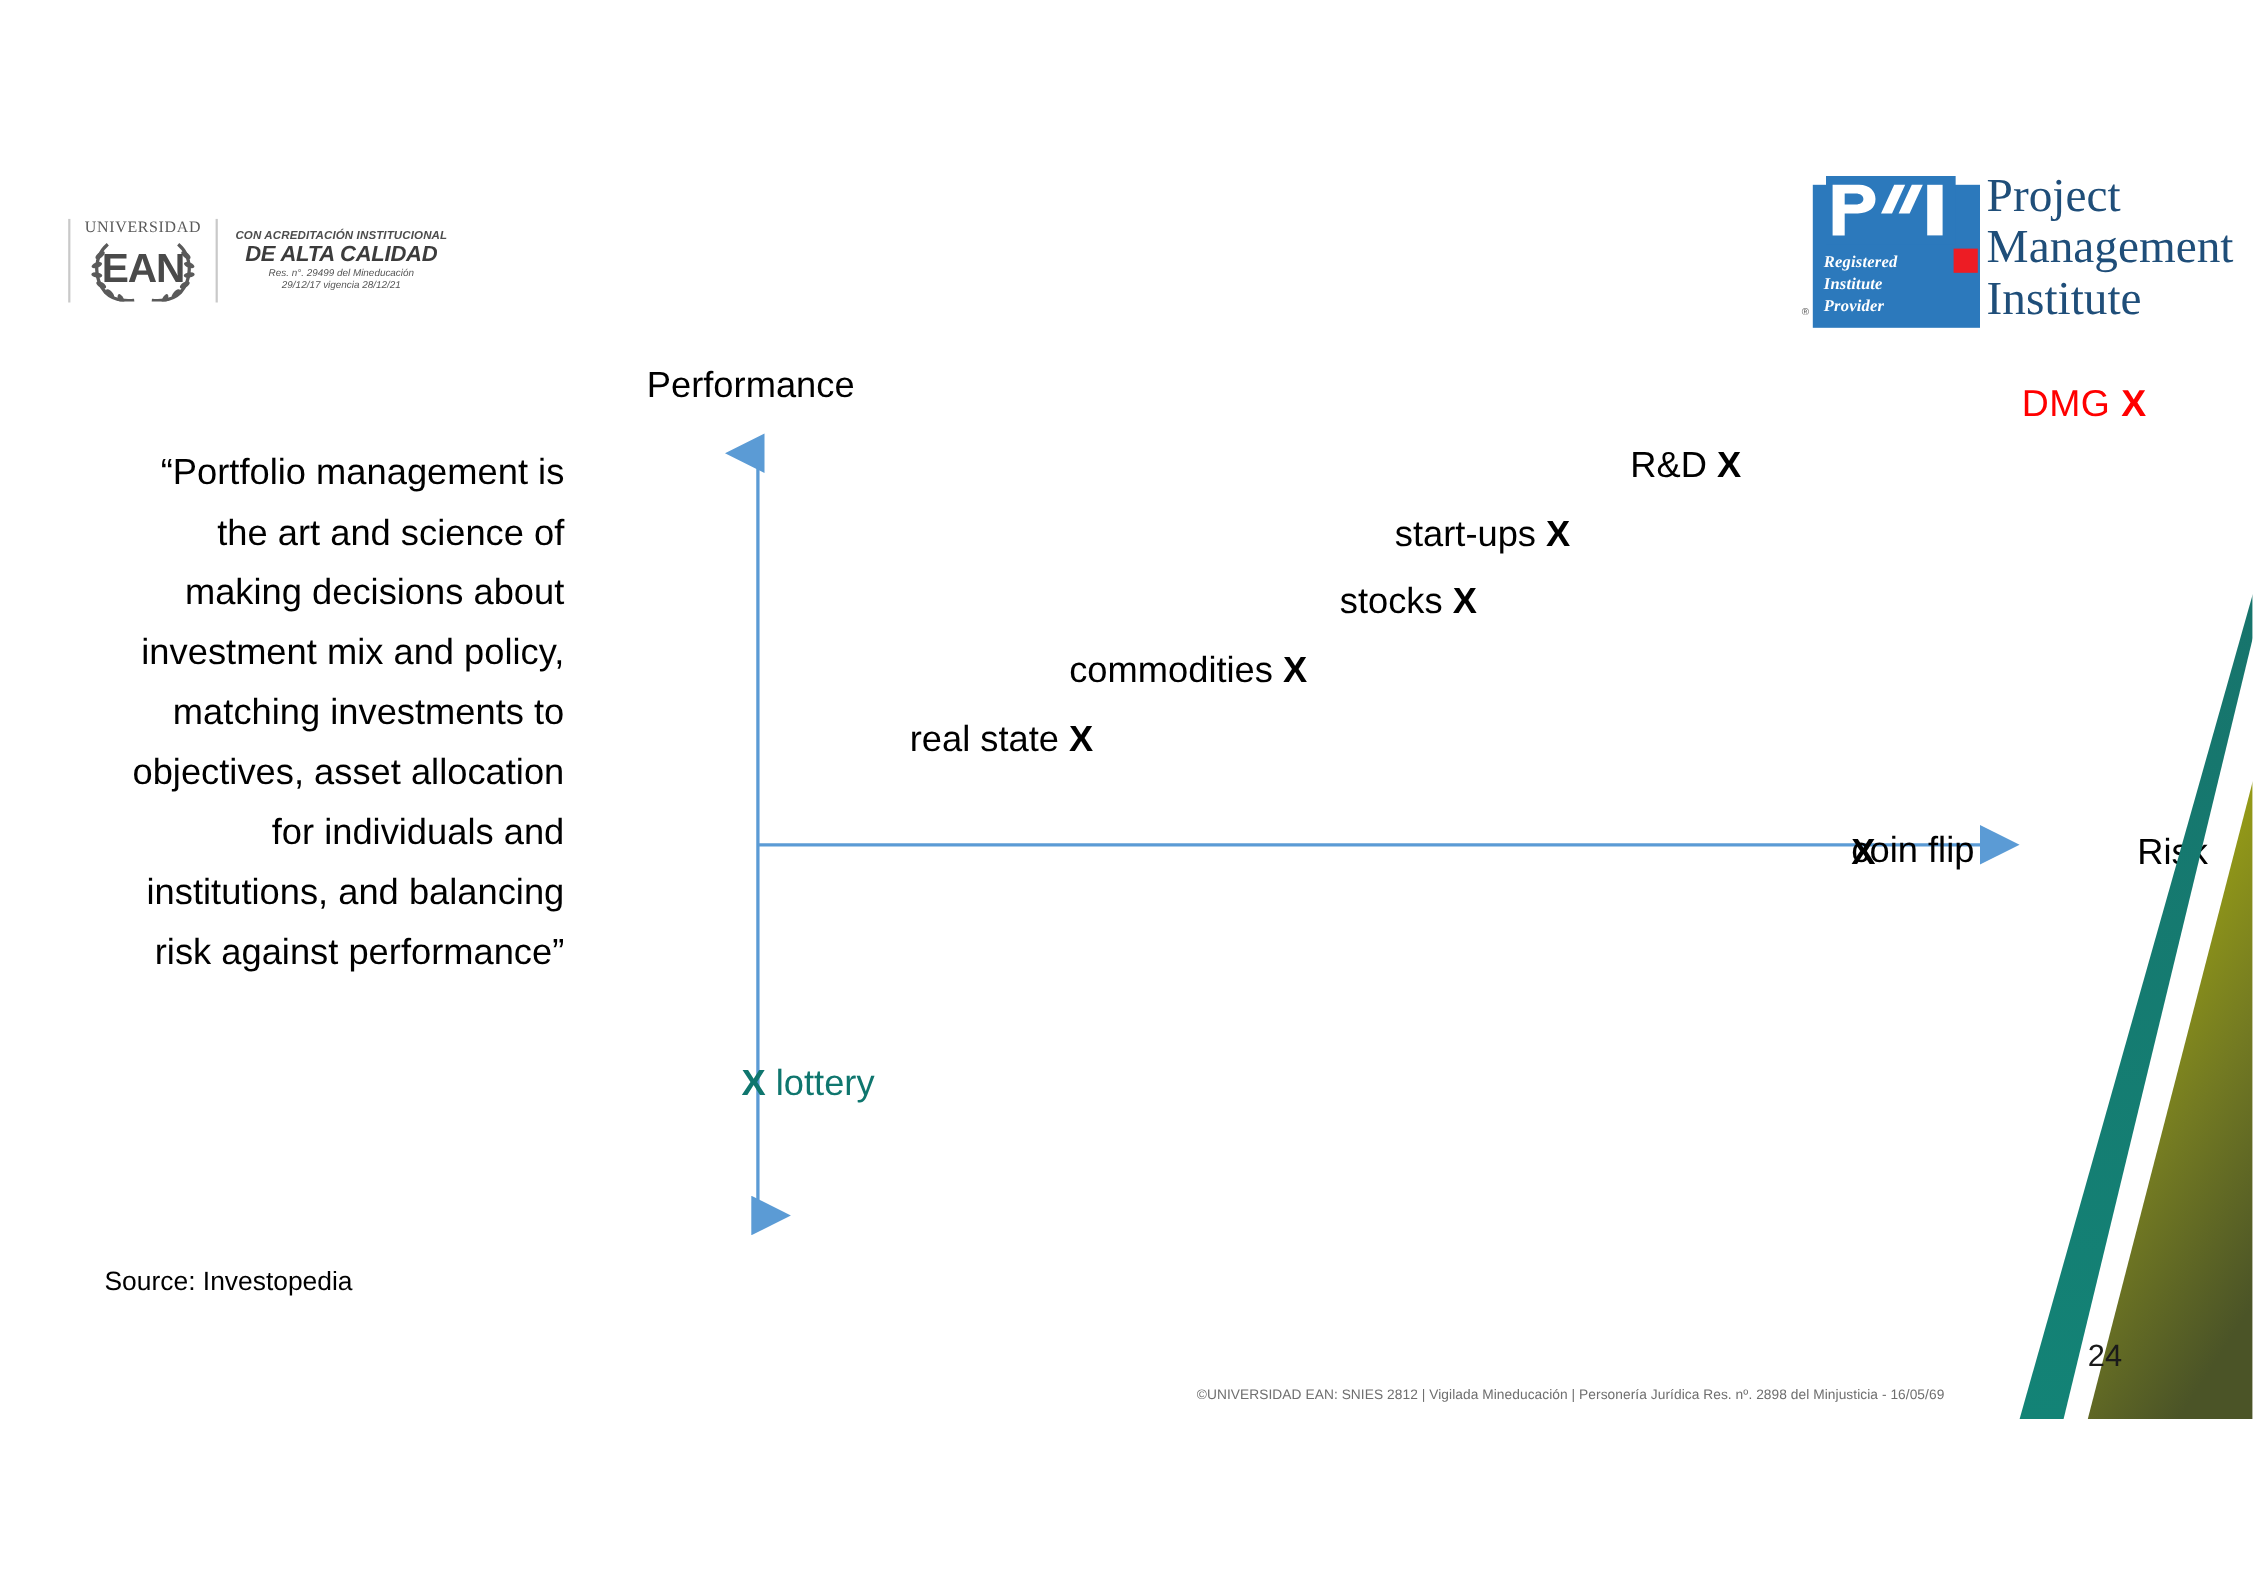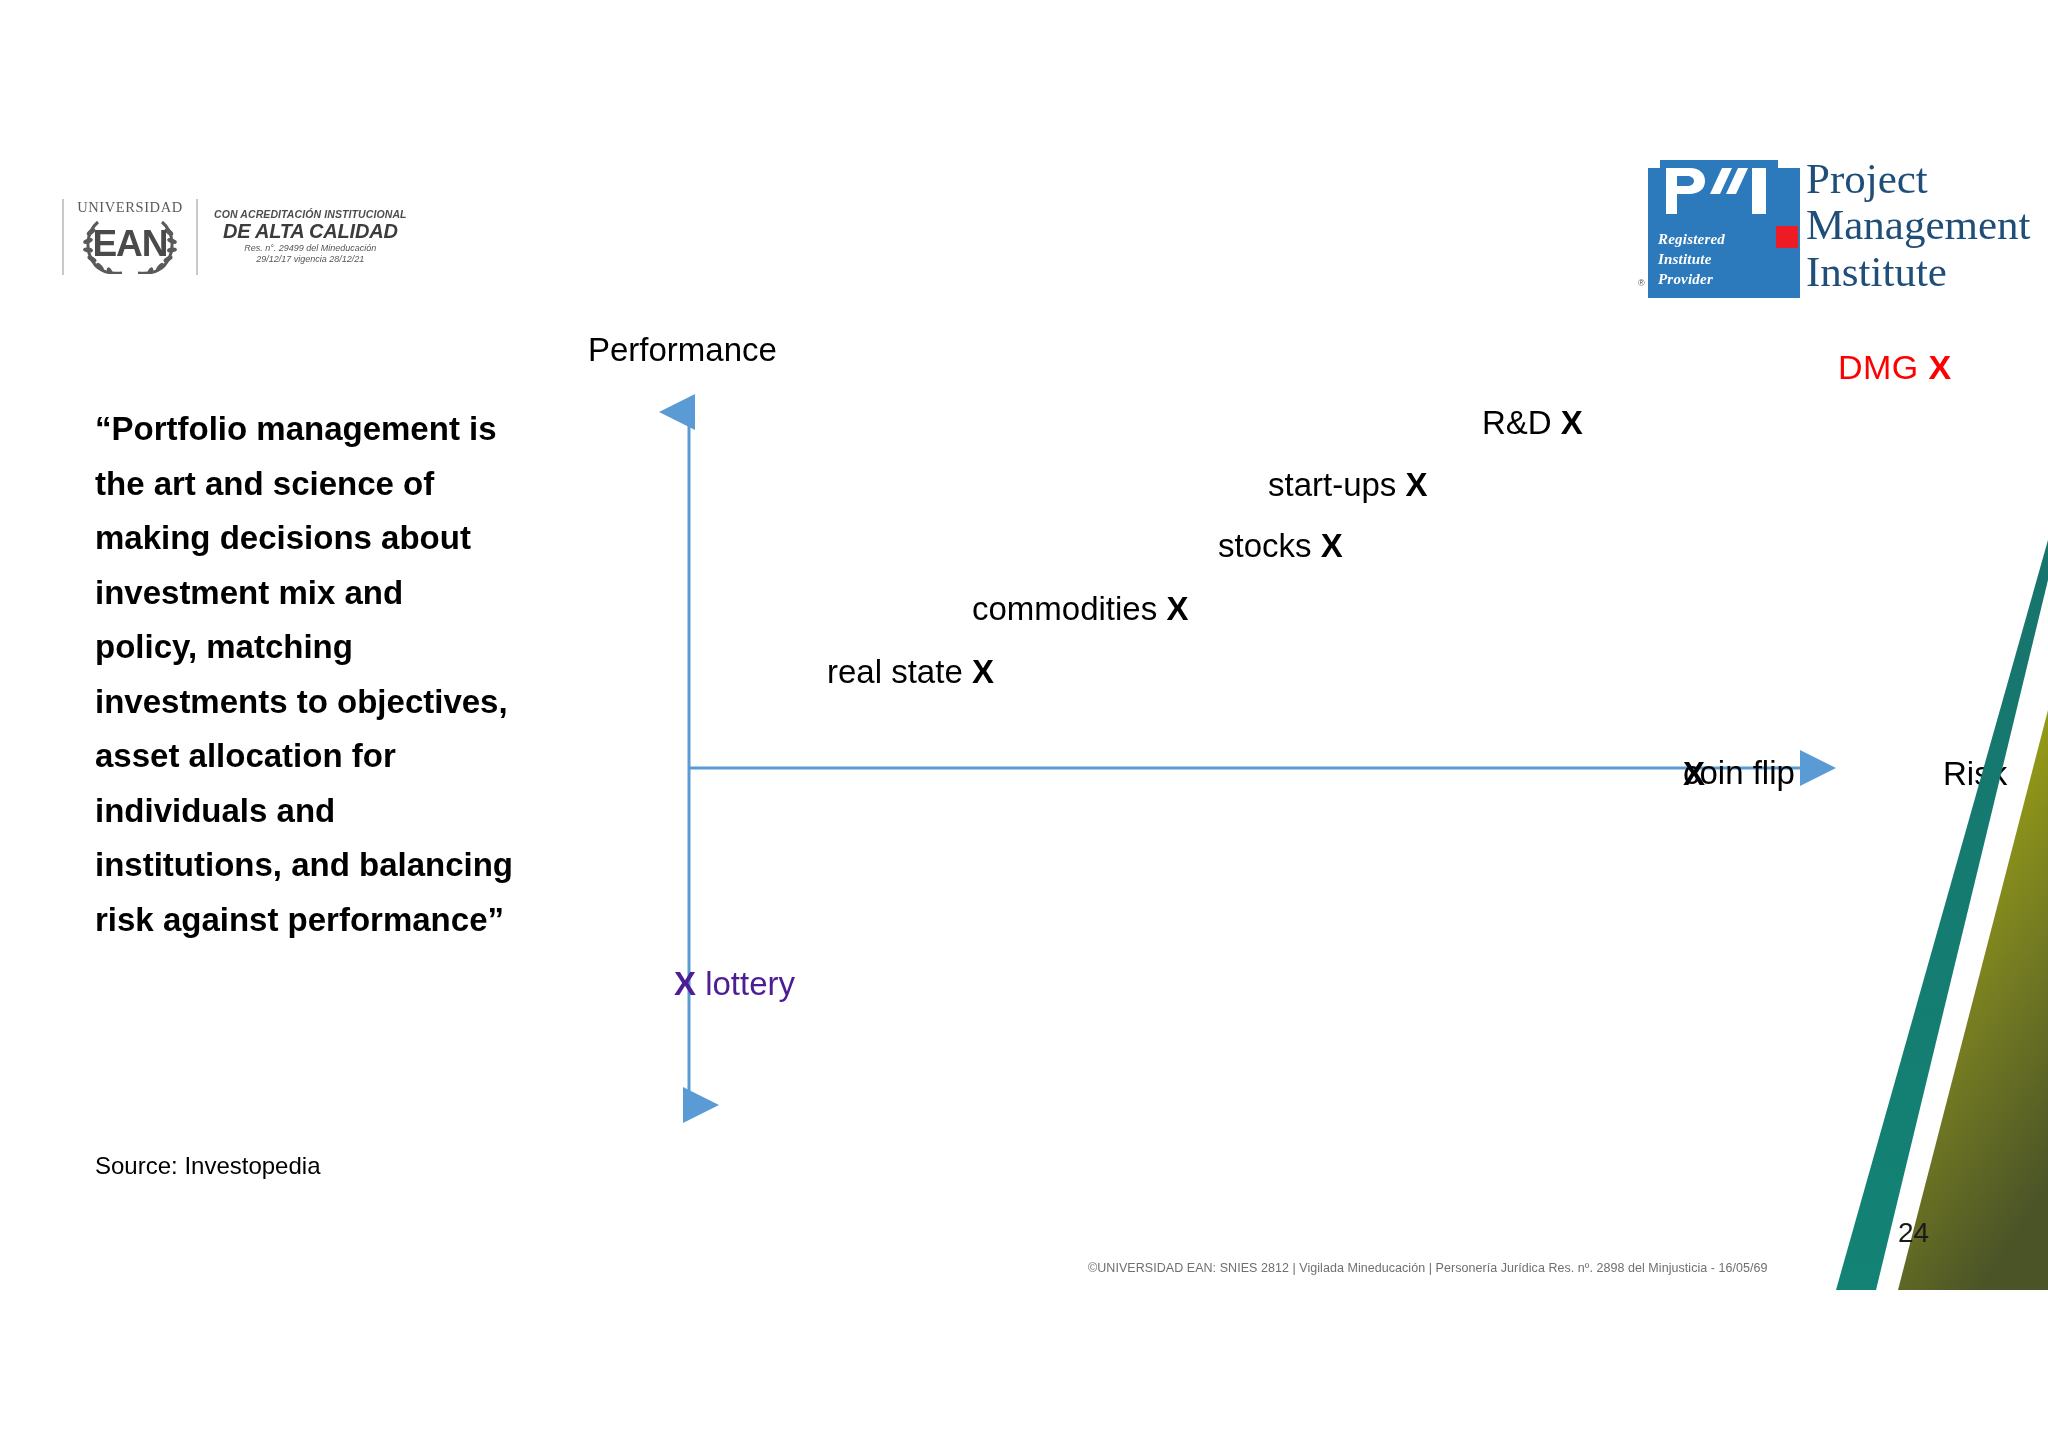--- a/index.html
+++ b/index.html
@@ -181,25 +181,24 @@
     white-space: nowrap;
   }
   #dmg-x .bold { font-weight: bold; }
 
   
   #quote-block {
     position: absolute;
     left: 95px;
     top: 402px;
     width: 418px;
-    text-align: left;
+    text-align: right;
     color: #000000;
     font-size: 33px;
     line-height: 54.5px;
-    font-weight: bold;
   }
   #quote-source {
     position: absolute;
     left: 95px;
     top: 1152px;
     width: 418px;
     text-align: left;
     color: #000000;
     font-size: 24px;
   }
@@ -261,21 +260,21 @@
     top: 755px;
     font-size: 33px;
     font-weight: bold;
     color: #000;
   }
   #label-lottery {
     position: absolute;
     left: 674px;
     top: 965px;
     font-size: 33px;
-    color: #4c1d95;
+    color: #0f766e;
     white-space: nowrap;
   }
   #label-lottery .marker { font-weight: bold; }
 
   
   #footer-legal {
     position: absolute;
     left: 1088px;
     top: 1261px;
     font-size: 12.5px;

